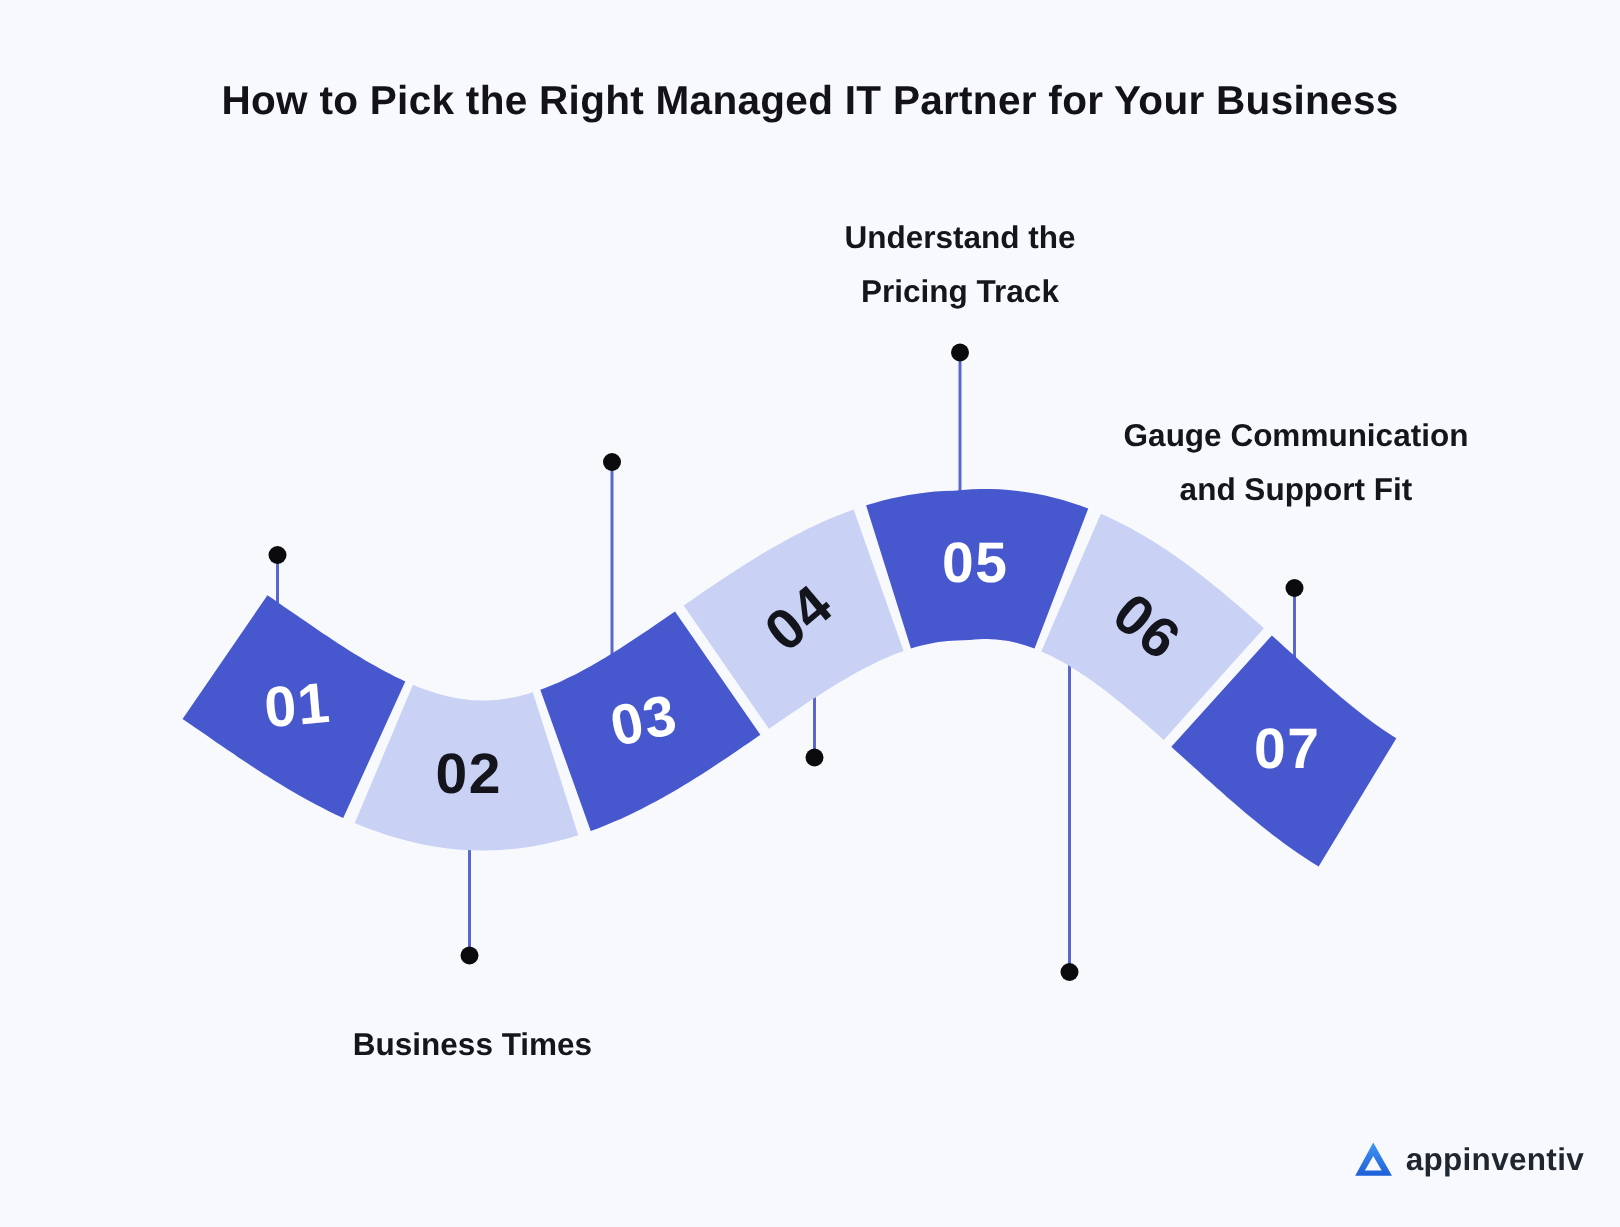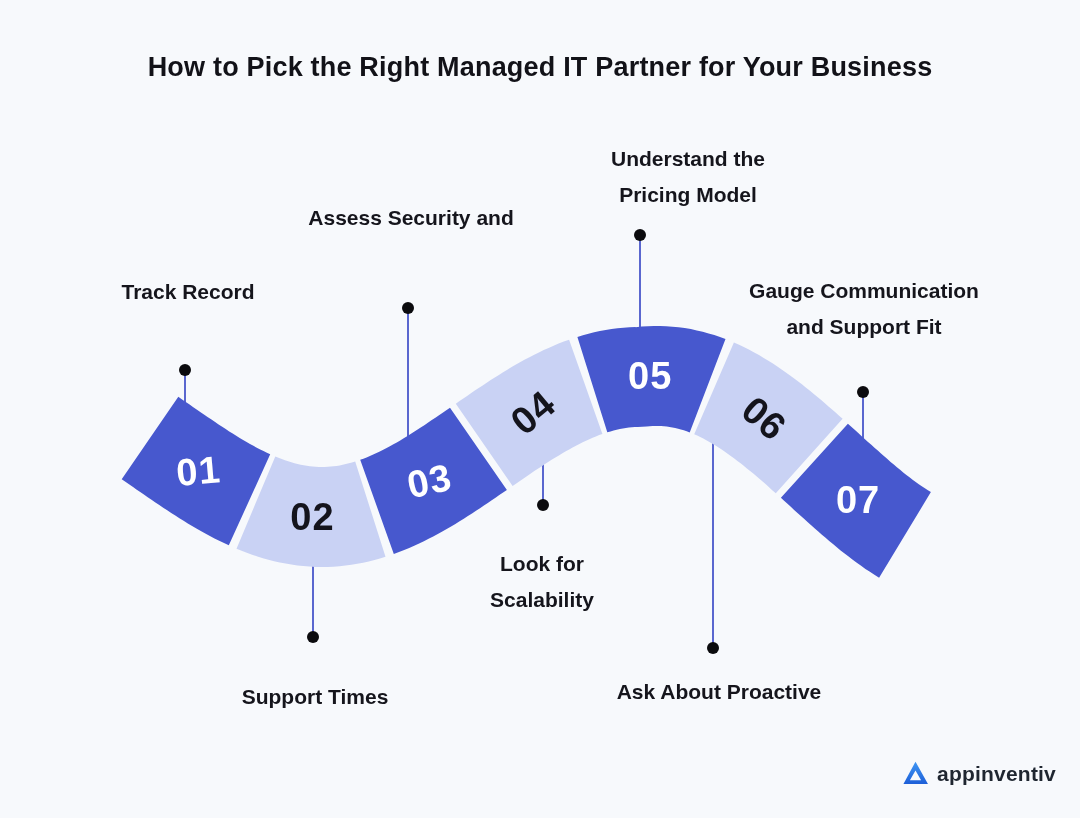--- a/index.html
+++ b/index.html
@@ -66,38 +66,31 @@
       <text transform="translate(533.1 412.5) rotate(-40)" text-anchor="middle" dominant-baseline="central" class="num" fill="#14141C">04</text>
       <path d="M577.4 336.9L582.9 335.3L588.5 333.7L594.1 332.3L599.9 331.1L605.7 330.0L611.6 329.1L617.5 328.3L623.5 327.7L629.5 327.3L635.5 327.1L635.7 327.2L641.7 326.6L647.8 326.2L653.9 326.0L660.1 326.0L666.2 326.2L672.4 326.7L678.6 327.3L684.7 328.1L690.8 329.1L696.8 330.4L702.7 331.8L708.6 333.4L714.3 335.1L720.0 337.0L725.5 339.0L689.7 432.4L686.7 431.3L683.8 430.3L680.9 429.5L678.1 428.7L675.2 428.0L672.4 427.4L669.6 427.0L666.8 426.6L664.0 426.3L661.1 426.1L658.3 426.0L655.4 426.0L652.5 426.1L649.6 426.3L646.7 426.6L637.8 427.0L634.8 427.1L631.9 427.3L628.9 427.6L625.8 428.0L622.8 428.5L619.8 429.1L616.7 429.8L613.6 430.5L610.5 431.4L607.3 432.3Z" fill="#4758CE"></path>
       <text transform="translate(650.2 376.2) rotate(0)" text-anchor="middle" dominant-baseline="central" class="num" fill="#FFFFFF">05</text>
       <path d="M733.9 342.5L739.1 344.8L744.3 347.3L749.3 349.8L754.2 352.4L759.0 355.1L763.7 357.9L768.4 360.7L772.9 363.5L777.3 366.4L781.6 369.4L785.9 372.4L790.1 375.4L794.2 378.4L798.2 381.5L802.2 384.6L806.1 387.7L810.0 390.8L813.8 393.9L817.5 397.0L821.2 400.1L824.9 403.2L828.5 406.4L832.1 409.5L835.6 412.6L839.1 415.7L842.6 418.8L775.8 493.3L772.5 490.4L769.3 487.5L766.1 484.6L762.9 481.8L759.7 479.0L756.5 476.3L753.3 473.6L750.1 471.0L746.9 468.4L743.7 465.8L740.6 463.3L737.4 460.9L734.3 458.5L731.1 456.2L728.0 453.9L724.9 451.7L721.7 449.6L718.6 447.5L715.5 445.6L712.4 443.7L709.4 441.9L706.3 440.2L703.3 438.6L700.2 437.0L697.2 435.6L694.2 434.3Z" fill="#C9D2F4"></path>
       <text transform="translate(764.2 418.5) rotate(40)" text-anchor="middle" dominant-baseline="central" class="num" fill="#14141C">06</text>
       <path d="M847.9 423.7L851.3 426.7L854.7 429.8L858.0 432.8L861.4 435.9L864.7 438.9L868.0 441.9L871.3 444.8L874.5 447.7L877.8 450.6L881.0 453.5L884.2 456.3L887.4 459.1L890.6 461.9L893.8 464.6L896.9 467.2L900.1 469.8L903.2 472.4L906.4 474.9L909.5 477.3L912.6 479.7L915.7 482.0L918.8 484.2L921.8 486.3L924.9 488.3L927.9 490.3L930.9 492.1L879.1 577.7L874.4 574.8L869.9 571.8L865.4 568.9L861.1 565.8L856.8 562.8L852.7 559.7L848.6 556.6L844.6 553.5L840.6 550.4L836.8 547.2L833.0 544.1L829.2 541.0L825.6 537.8L821.9 534.7L818.3 531.6L814.8 528.4L811.2 525.3L807.8 522.2L804.3 519.1L800.9 516.0L797.5 512.9L794.1 509.9L790.8 506.8L787.5 503.8L784.1 500.8L780.9 497.8Z" fill="#4758CE"></path>
       <text transform="translate(858.1 499.9) rotate(0)" text-anchor="middle" dominant-baseline="central" class="num" fill="#FFFFFF">07</text>
     </svg>
 
   <div class="step-label" style="left:188px;top:274px;">
-    <span>Track Record</span>
   </div>
   <div class="step-label" style="left:315px;top:679px;">
-    <span>Support Times</span>
+    <span>Business Times</span>
   </div>
   <div class="step-label" style="left:411px;top:200px;">
-    <span>Assess Security and</span>
   </div>
-  <div class="step-label" style="left:542px;top:546px;">
-    <span>Look for</span>
-    <span>Scalability</span>
-  </div>
-  <div class="step-label" style="left:640px;top:141px;margin-left:48px;">
+  <div class="step-label" style="left:640px;top:141px;">
     <span>Understand the</span>
-    <span>Pricing Model</span>
+    <span>Pricing Track</span>
   </div>
   <div class="step-label" style="left:719px;top:674px;">
-    <span>Ask About Proactive</span>
   </div>
   <div class="step-label" style="left:864px;top:273px;">
     <span>Gauge Communication</span>
     <span>and Support Fit</span>
   </div>
 
   <div class="logo">
     <svg width="27" height="27" viewBox="0 0 26 26">
       <defs>
         <linearGradient id="lg" x1="0" y1="0" x2="0" y2="1">

